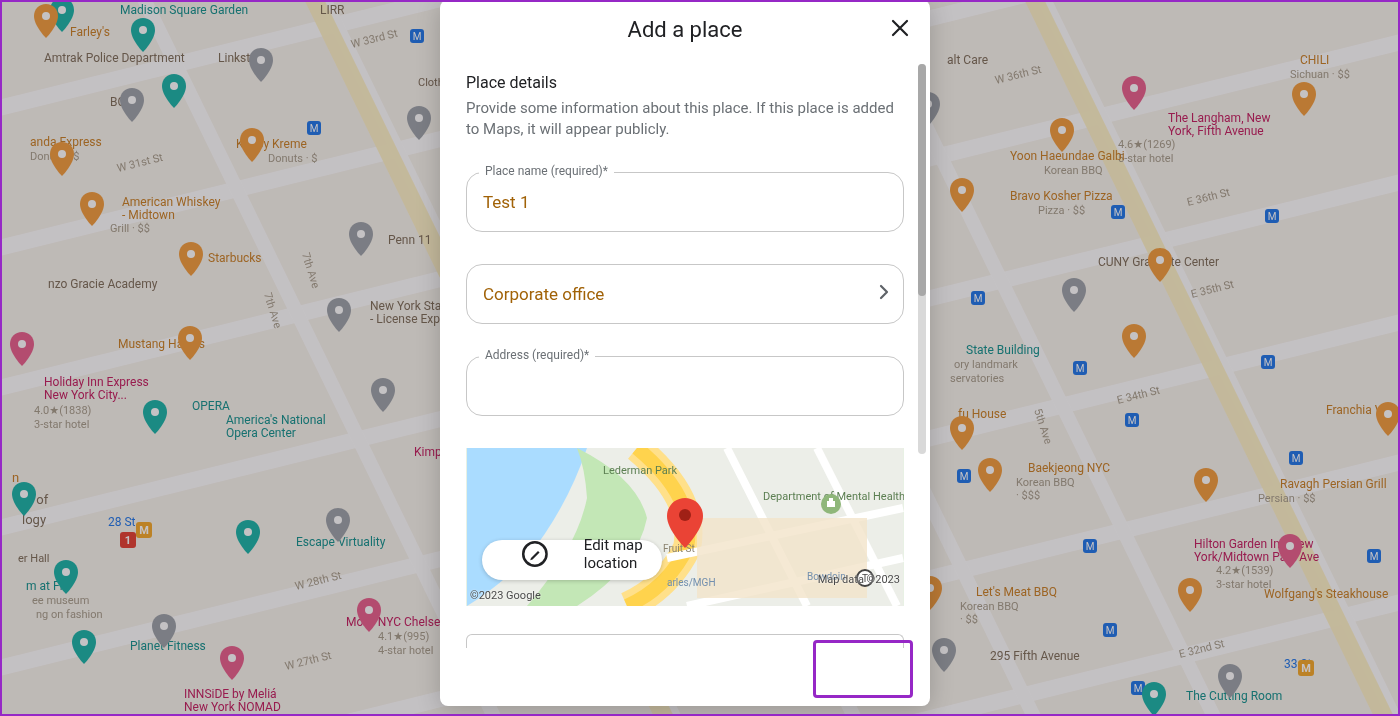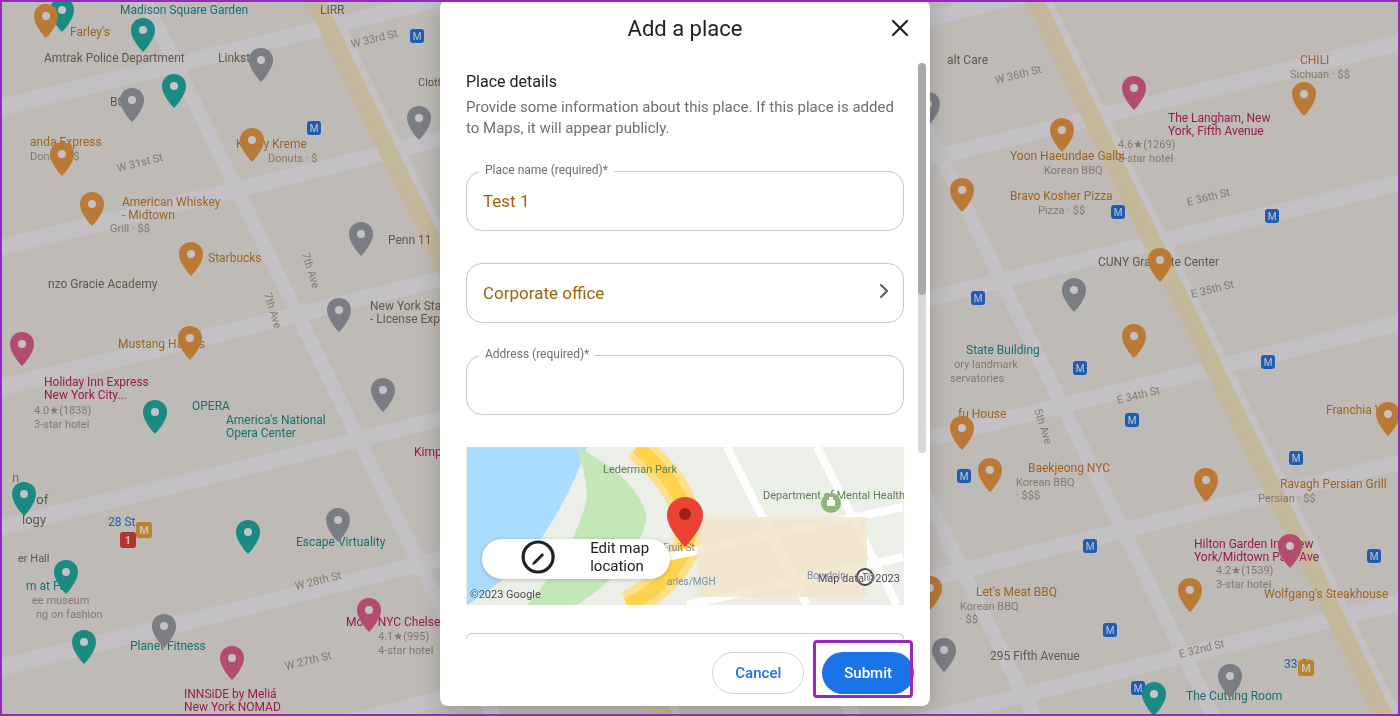--- a/index.html
+++ b/index.html
@@ -85,21 +85,21 @@
     position: relative;
     overflow: hidden;
     background: #e8f1e4;
   }
   .map-thumb svg { width: 100%; height: 100%; display: block; }
   .edit-loc {
     position: absolute; left: 16px; bottom: 26px;
     background: #fff; border-radius: 20px;
     height: 40px;
     display: flex; align-items: center; gap: 8px;
-    padding: 0 16px 4px 12px;
+    padding: 0 16px 12px 12px;
     font-size: 15px; color: #202124;
     box-shadow: 0 1px 4px rgba(0,0,0,0.2);
     cursor: pointer;
   }
   .map-copy {
     position: absolute; left: 4px; bottom: 4px;
     font-size: 11px; color: #4a4a4a;
     text-shadow: 0 0 2px #fff;
   }
   .map-data {
@@ -578,21 +578,17 @@
         </svg>
         <span>Edit map location</span>
       </div>
       <span class="map-copy">©2023 Google</span>
       <span class="map-data">Map data ©2023</span>
     </div>
 
     <div class="next-field-peek"></div>
   </div>
 
-  <div class="modal-footer">
-    <div class="btn btn-cancel">Cancel</div>
-    <div class="btn btn-submit">Submit</div>
-  </div>
 
   <div class="submit-highlight" style="left:373px; top:640px; width:100px; height:58px;"></div>
 </div>
 
 <div class="outer-border"></div>
 
 </body></html>

